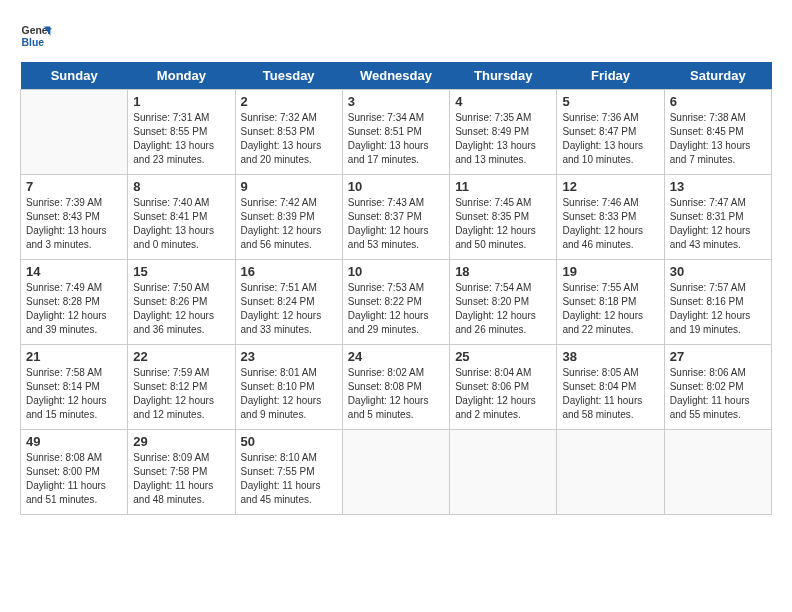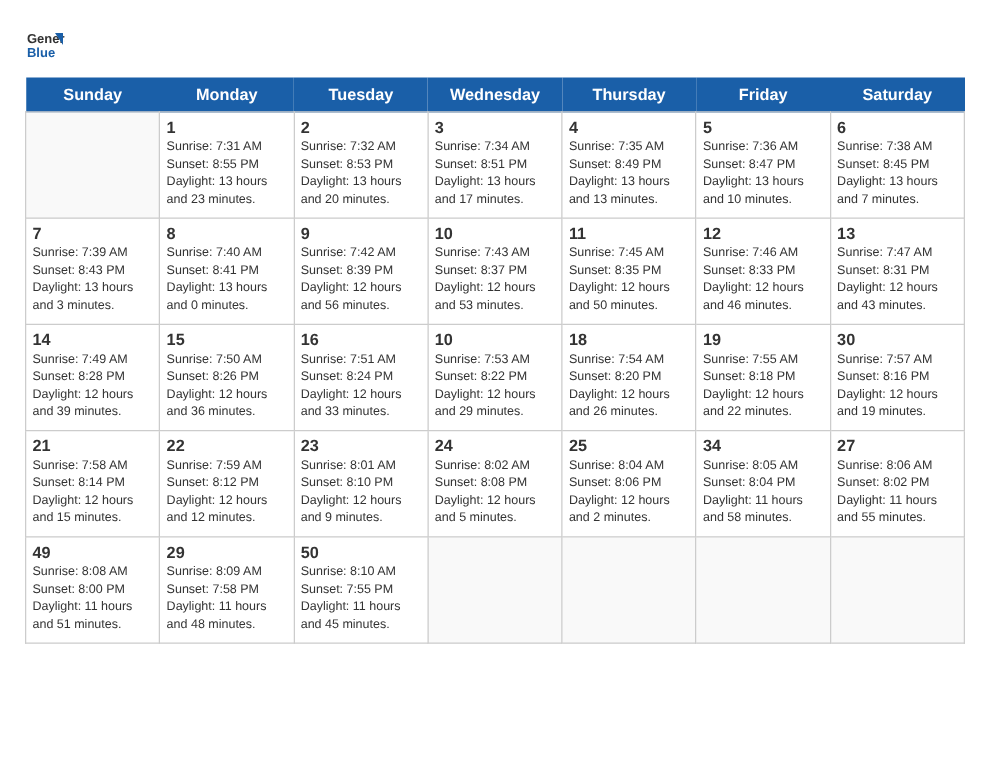--- a/index.html
+++ b/index.html
@@ -208,21 +208,21 @@
         </td>
         <td>
           <span class="date-num">24</span>
           <div class="cell-info">Sunrise: 8:02 AM<br>Sunset: 8:08 PM<br>Daylight: 12 hours and 5 minutes.</div>
         </td>
         <td>
           <span class="date-num">25</span>
           <div class="cell-info">Sunrise: 8:04 AM<br>Sunset: 8:06 PM<br>Daylight: 12 hours and 2 minutes.</div>
         </td>
         <td>
-          <span class="date-num">34</span>
+          <span class="date-num">38</span>
           <div class="cell-info">Sunrise: 8:05 AM<br>Sunset: 8:04 PM<br>Daylight: 11 hours and 58 minutes.</div>
         </td>
         <td>
           <span class="date-num">27</span>
           <div class="cell-info">Sunrise: 8:06 AM<br>Sunset: 8:02 PM<br>Daylight: 11 hours and 55 minutes.</div>
         </td>
       </tr>
       <tr>
         <td>
           <span class="date-num">49</span>

